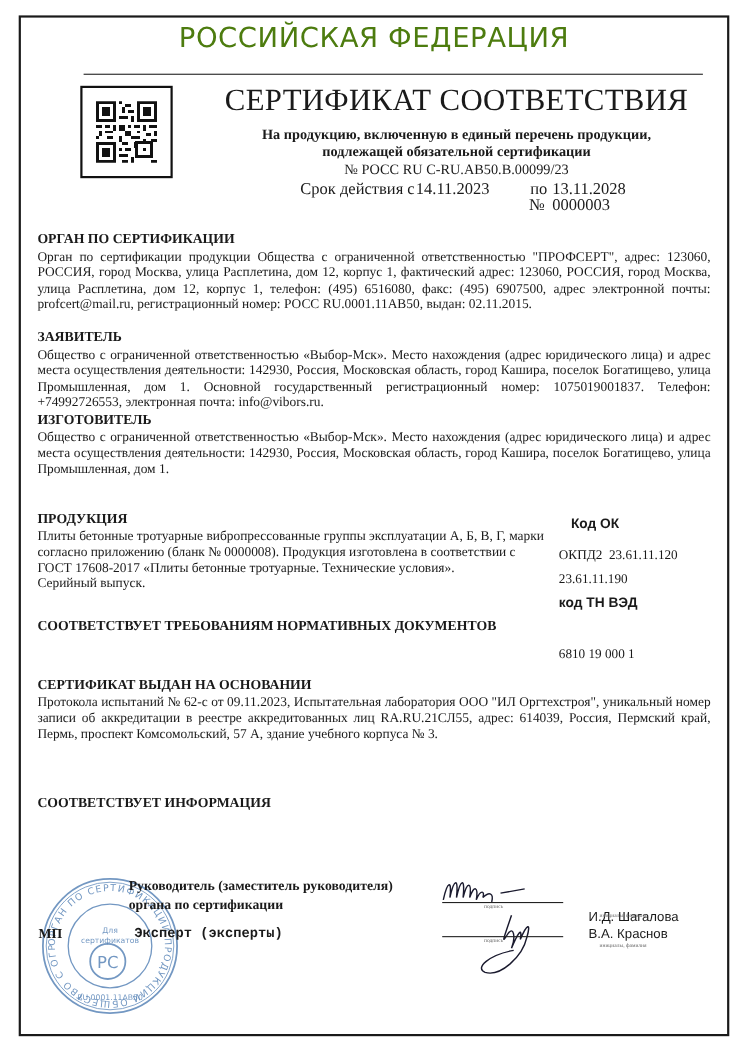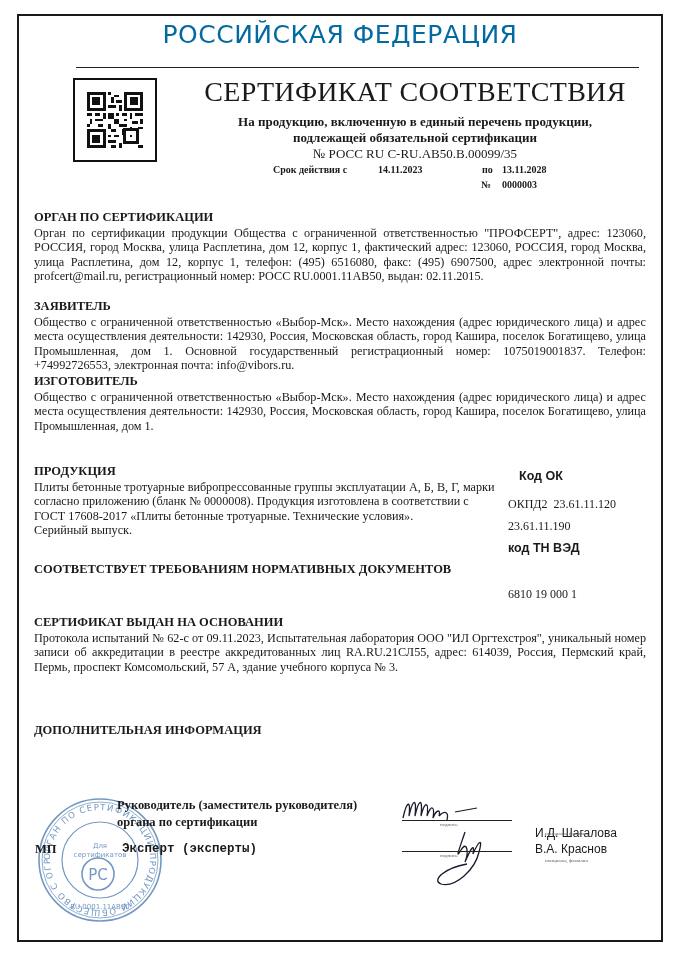--- a/index.html
+++ b/index.html
@@ -6,40 +6,40 @@
   body {
     width: 680px; height: 960px; background: #ffffff; position: relative; overflow: hidden;
     font-family: "Liberation Serif", "DejaVu Serif", serif; color: #1a1a1a;
   }
   .frame {
     position: absolute; left: 17px; top: 14px; width: 646px; height: 928px;
     border: 2px solid #1a1a1a; box-sizing: border-box;
   }
   .federation {
     position: absolute; left: 0; width: 680px; top: 20px; text-align: center;
-    font-family: "DejaVu Sans", "Liberation Sans", sans-serif; font-size: 25px; letter-spacing: 0.5px; color: #0369a1;
+    font-family: "DejaVu Sans", "Liberation Sans", sans-serif; font-size: 25px; letter-spacing: 0.5px; color: #4d7c0f;
   }
   .divider-top {
     position: absolute; left: 76px; top: 67px; width: 563px; height: 0; border-top: 1.5px solid #222;
   }
   .qr-box {
     position: absolute; left: 73px; top: 78px; width: 84px; height: 84px; border: 2px solid #111; box-sizing: border-box;
   }
   .qr-box svg { position: absolute; left: 12px; top: 12px; }
   .cert-title {
     position: absolute; left: 175px; top: 76px; width: 480px; text-align: center;
     font-family: "Liberation Serif", serif; font-size: 28px; font-weight: 400; letter-spacing: 0.3px;
   }
   .cert-sub {
     position: absolute; left: 175px; width: 480px; text-align: center; font-size: 13px; font-weight: 700;
   }
   .cert-num {
     position: absolute; left: 175px; width: 480px; text-align: center; font-size: 13px;
   }
-  .validity { position: absolute; font-size: 10px; font-weight: 700; }
+  .validity { position: absolute; font-size: 15px; font-weight: 400; }
   .section { position: absolute; left: 34px; width: 612px; font-size: 12.2px; line-height: 14.6px; }
   .section-title { font-weight: 700; font-size: 12.5px; margin-bottom: 1px; }
   .section-text { text-align: justify; }
   .codes { position: absolute; left: 508px; font-size: 12px; }
   .codes .lbl { font-family: "Liberation Sans", sans-serif; font-weight: 700; font-size: 12.5px; }
   .sign-label { position: absolute; font-size: 12.5px; font-weight: 700; }
   .sign-line { position: absolute; left: 402px; width: 110px; border-top: 1px solid #222; }
   .sign-caption { position: absolute; font-size: 5px; color: #666; }
   .sign-name { position: absolute; left: 535px; font-family: "Liberation Sans", sans-serif; font-size: 12px; }
   .stamp { position: absolute; left: 36px; top: 796px; }
@@ -100,21 +100,21 @@
         <rect x="12" y="19" width="1" height="2"></rect>
         <rect x="9" y="20" width="2" height="1"></rect>
       <rect x="19" y="20" width="2" height="1"></rect>
     </g>
   </svg>
 </div>
 
 <div class="cert-title">СЕРТИФИКАТ СООТВЕТСТВИЯ</div>
 <div class="cert-sub" style="top:114px;">На продукцию, включенную в единый перечень продукции,</div>
 <div class="cert-sub" style="top:130px;">подлежащей обязательной сертификации</div>
-<div class="cert-num" style="top:146px;">№ РОСС RU С-RU.АВ50.В.00099/35</div>
+<div class="cert-num" style="top:146px;">№ РОСС RU С-RU.АВ50.В.00099/23</div>
 
 <div class="validity" style="left:273px; top:164px;">Срок действия  с</div>
 <div class="validity" style="left:378px; top:164px;">14.11.2023</div>
 <div class="validity" style="left:482px; top:164px;">по</div>
 <div class="validity" style="left:502px; top:164px;">13.11.2028</div>
 <div class="validity" style="left:481px; top:179px;">№</div>
 <div class="validity" style="left:502px; top:179px;">0000003</div>
 
 <div class="section" style="top:210px;">
   <div class="section-title">ОРГАН ПО СЕРТИФИКАЦИИ</div>
@@ -148,21 +148,21 @@
 <div class="section" style="top:562px; width:470px;">
   <div class="section-title">СООТВЕТСТВУЕТ ТРЕБОВАНИЯМ НОРМАТИВНЫХ ДОКУМЕНТОВ</div>
 </div>
 
 <div class="section" style="top:615px;">
   <div class="section-title">СЕРТИФИКАТ ВЫДАН НА ОСНОВАНИИ</div>
   <div class="section-text">Протокола испытаний № 62-с от 09.11.2023, Испытательная лаборатория ООО "ИЛ Оргтехстроя", уникальный номер записи об аккредитации в реестре аккредитованных лиц RA.RU.21СЛ55, адрес: 614039, Россия, Пермский край, Пермь, проспект Комсомольский, 57 А, здание учебного корпуса № 3.</div>
 </div>
 
 <div class="section" style="top:723px;">
-  <div class="section-title">ДОПОЛНИТЕЛЬНАЯ ИНФОРМАЦИЯ</div>
+  <div class="section-title">СООТВЕТСТВУЕТ ИНФОРМАЦИЯ</div>
 </div>
 
 <svg class="stamp" width="128" height="128" viewBox="0 0 128 128">
   <defs>
     <path id="stampArc" d="M 64,64 m -50,0 a 50,50 0 1,1 100,0 a 50,50 0 1,1 -100,0"></path>
   </defs>
   <g fill="none" stroke="#5b86b8" opacity="0.85">
     <circle cx="64" cy="64" r="61" stroke-width="1.6"></circle>
     <circle cx="64" cy="64" r="58" stroke-width="0.8"></circle>
     <circle cx="64" cy="64" r="38" stroke-width="1.2"></circle>

